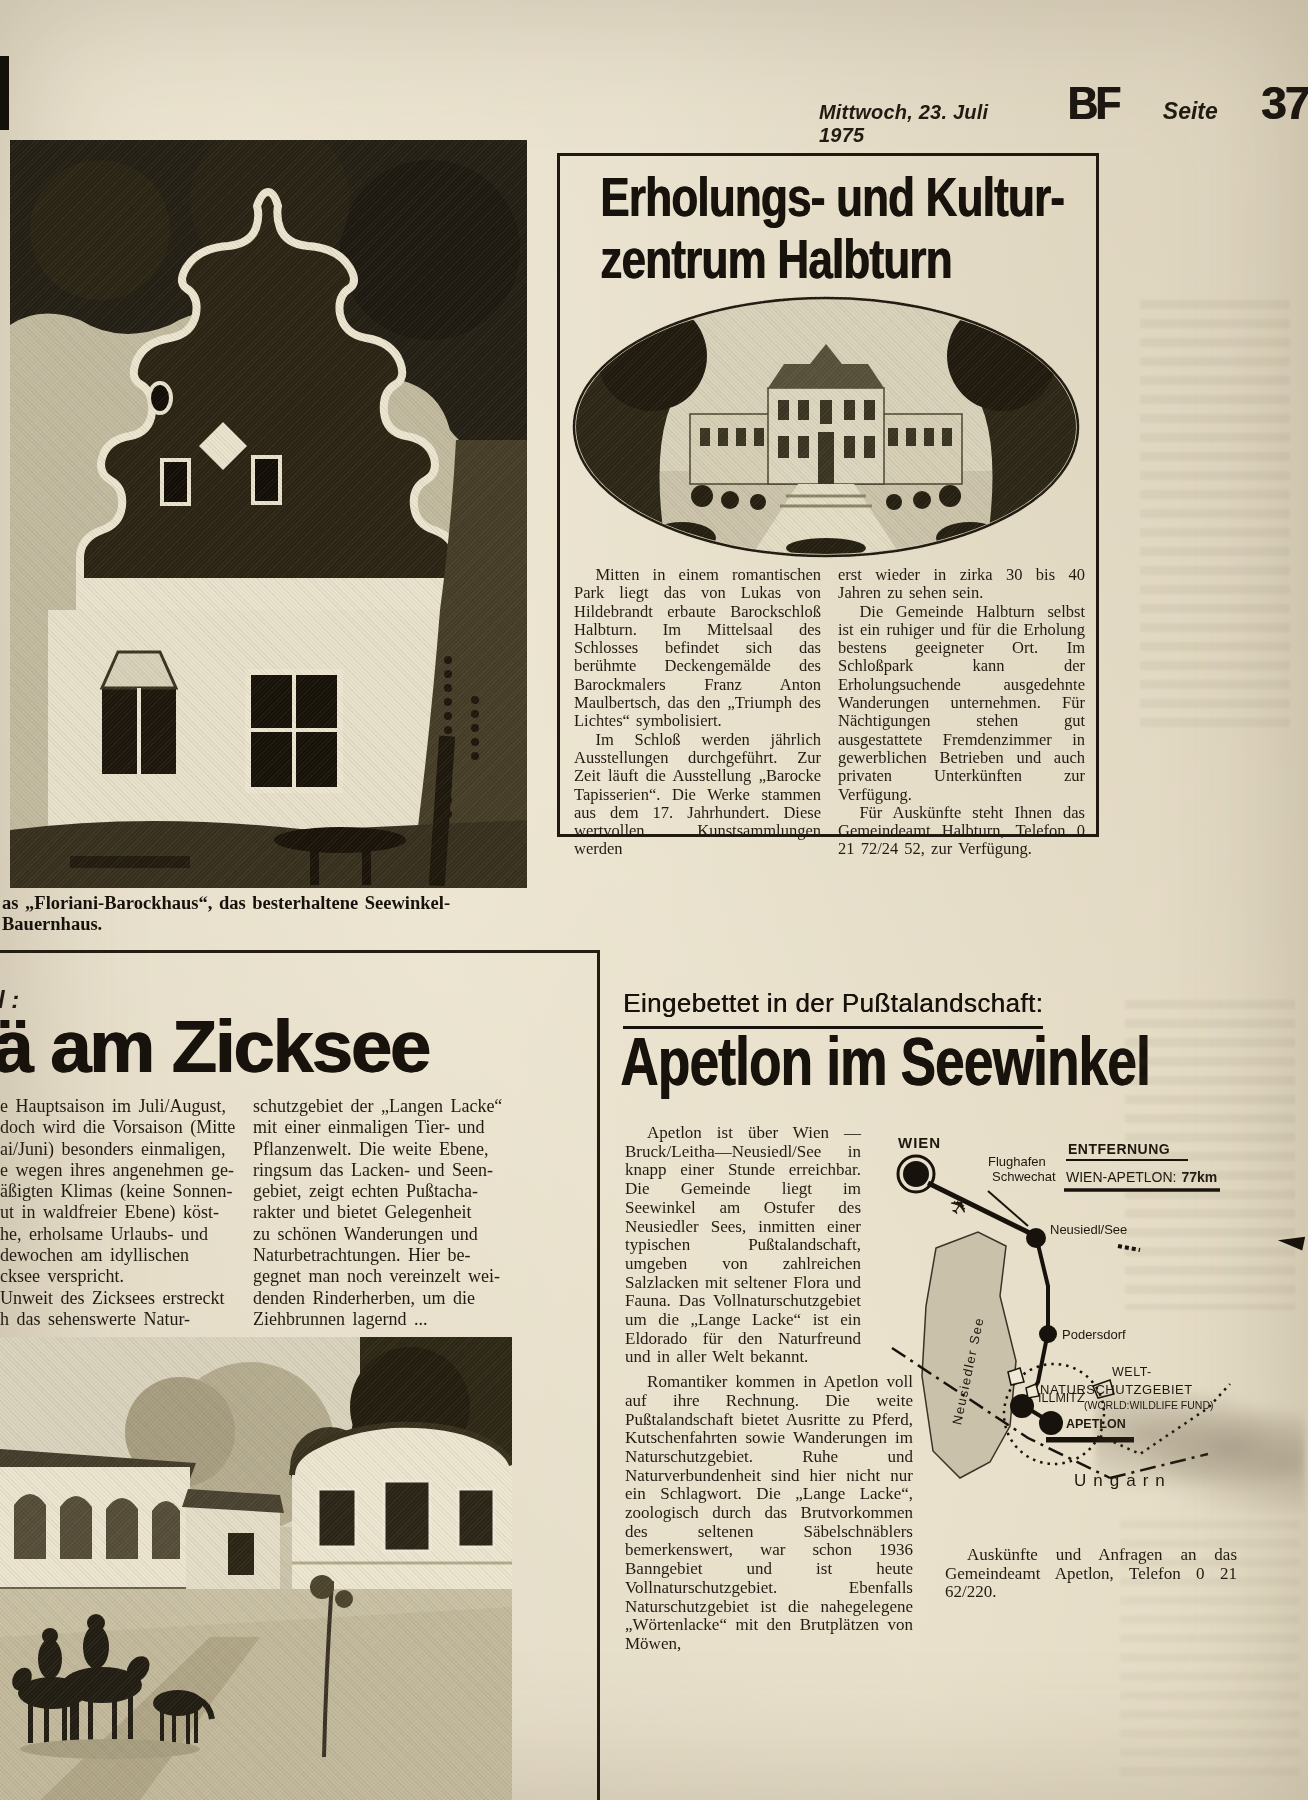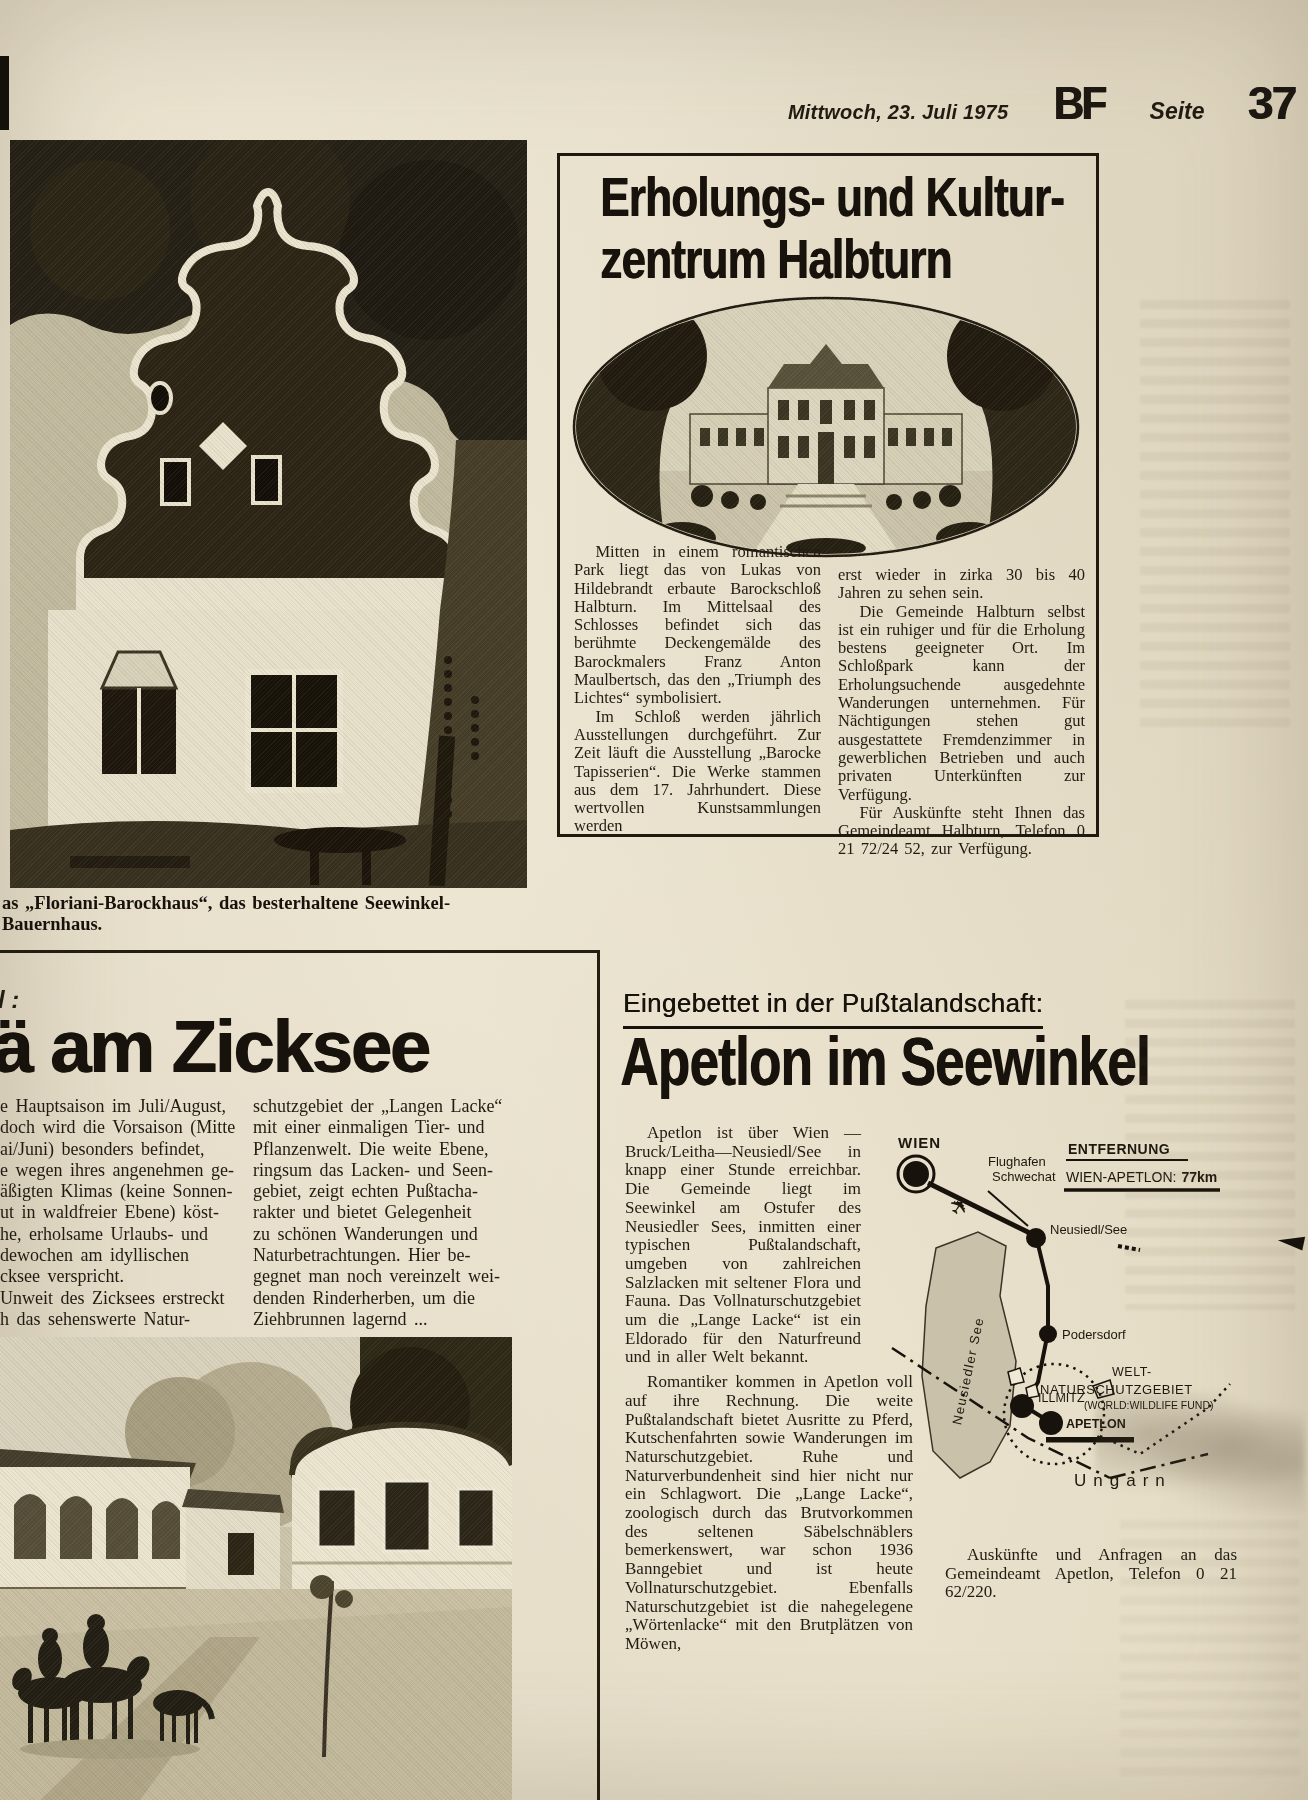--- a/index.html
+++ b/index.html
@@ -58,21 +58,21 @@
      border-right:26px solid #17120b;transform:rotate(12deg);}
   svg text{font-family:"Liberation Sans",sans-serif;fill:#1d170e;}
 </style>
 </head>
 <body>
 
 <div class="page">
 
   <div class="abs edge-strip" style="left:0;top:56px;width:9px;height:74px;"></div>
 
-  <div class="abs masthead" style="left:788px;top:76px;gap:43px;">
+  <div class="abs masthead" style="left:819px;top:76px;gap:43px;">
     <span class="m-date">Mittwoch, 23. Juli 1975</span>
     <span class="m-logo">BF</span>
     <span class="m-seite">Seite</span>
     <span class="m-num">37</span>
   </div>
 
   <div class="abs photo halftone" style="left:10px;top:140px;width:517px;height:748px;">
     <svg width="517" height="748" viewBox="0 0 517 748">
       <rect width="517" height="748" fill="#c2ba9f"></rect>
       <rect x="0" y="0" width="180" height="140" fill="#d8d1ba"></rect>
@@ -183,40 +183,40 @@
               <circle cx="350" cy="204" r="9"></circle>
               <circle cx="378" cy="200" r="11"></circle>
             <ellipse cx="110" cy="242" rx="34" ry="16"></ellipse>
               <ellipse cx="398" cy="242" rx="34" ry="16"></ellipse>
             <ellipse cx="254" cy="252" rx="40" ry="10"></ellipse>
           </g>
         </g>
       </svg>
     </div>
 
-    <div class="abs bodytext body-sm" style="left:14px;top:387px;width:247px;">
+    <div class="abs bodytext body-sm" style="left:14px;top:410px;width:247px;">
       <p class="indent">Mitten in einem romantischen Park liegt das von Lukas von Hildebrandt erbaute Barockschloß Halbturn. Im Mittelsaal des Schlosses befindet sich das berühmte Deckengemälde des Barockmalers Franz Anton Maulbertsch, das den „Triumph des Lichtes“ symbolisiert.</p>
       <p class="indent">Im Schloß werden jährlich Ausstellungen durchgeführt. Zur Zeit läuft die Ausstellung „Barocke Tapisserien“. Die Werke stammen aus dem 17. Jahrhundert. Diese wertvollen Kunstsammlungen werden</p>
     </div>
     <div class="abs bodytext body-sm" style="left:278px;top:410px;width:247px;">
       <p>erst wieder in zirka 30 bis 40 Jahren zu sehen sein.</p>
       <p class="indent">Die Gemeinde Halbturn selbst ist ein ruhiger und für die Erholung bestens geeigneter Ort. Im Schloßpark kann der Erholungsuchende ausgedehnte Wanderungen unternehmen. Für Nächtigungen stehen gut ausgestattete Fremdenzimmer in gewerblichen Betrieben und auch privaten Unterkünften zur Verfügung.</p>
       <p class="indent">Für Auskünfte steht Ihnen das Gemeindeamt Halbturn, Telefon 0 21 72/24 52, zur Verfügung.</p>
     </div>
   </div>
 
   <div class="abs rule-h" style="left:0;top:950px;width:597px;"></div>
   <div class="abs rule-v" style="left:597px;top:950px;height:850px;"></div>
 
   <div class="abs kicker-frag" style="left:-2px;top:986px;">l :</div>
   <div class="abs hl hl-zicksee" style="left:-8px;top:1004px;">ä am Zicksee</div>
   <div class="abs zlines" style="left:0;top:1096px;width:240px;">
     <div>e Hauptsaison im Juli/August,</div>
     <div>doch wird die Vorsaison (Mitte</div>
-    <div>ai/Juni) besonders befindet,</div>
+    <div>ai/Juni) besonders einmaligen,</div>
     <div>e wegen ihres angenehmen ge-</div>
     <div>äßigten Klimas (keine Sonnen-</div>
     <div>ut in waldfreier Ebene) köst-</div>
     <div>he, erholsame Urlaubs- und</div>
     <div>dewochen am idyllischen</div>
     <div>cksee verspricht.</div>
     <div>Unweit des Zicksees erstreckt</div>
     <div>h das sehenswerte Natur-</div>
   </div>
   <div class="abs zlines" style="left:253px;top:1096px;width:310px;">

